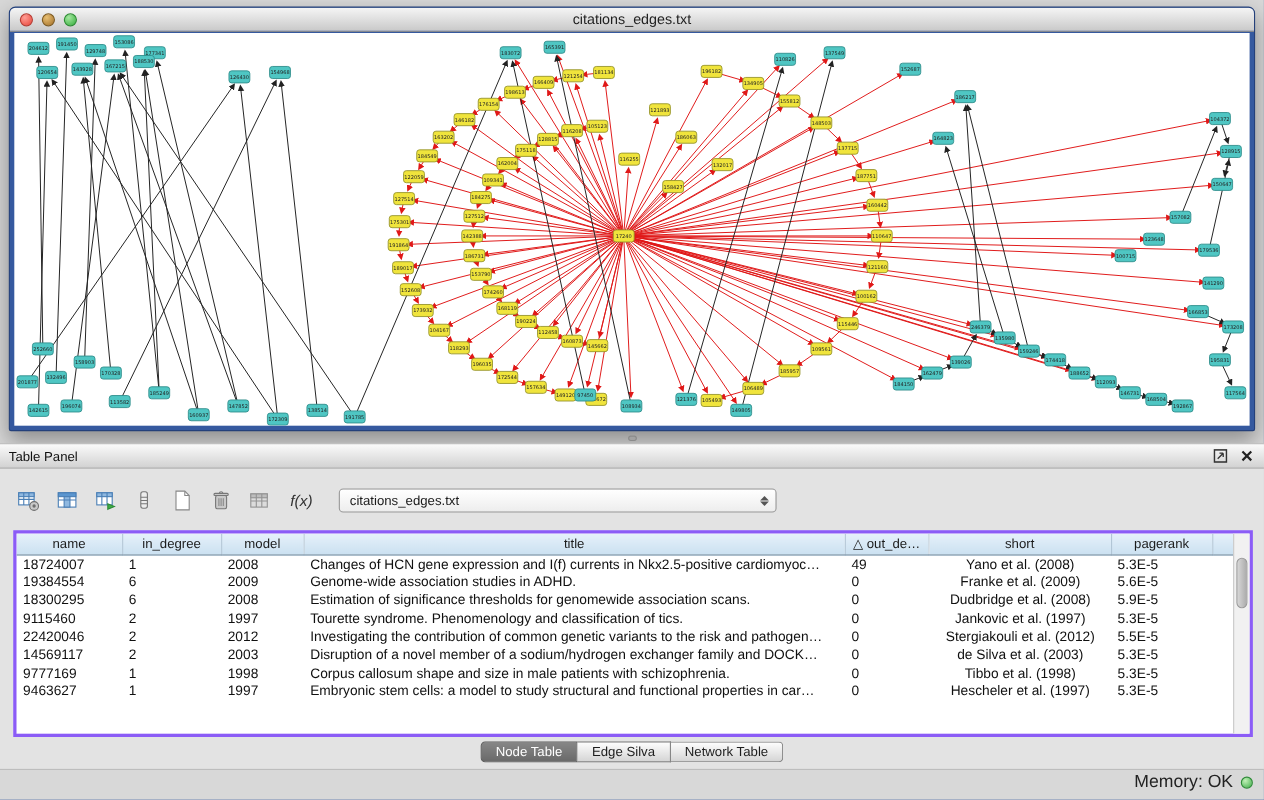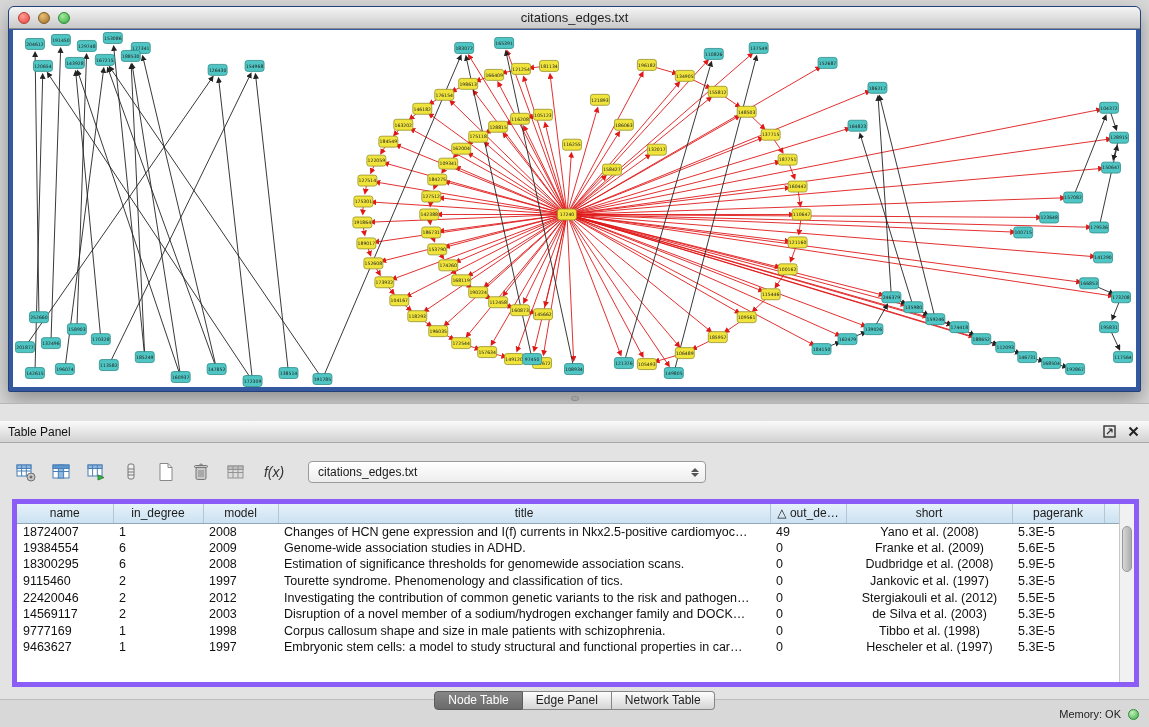--- a/index.html
+++ b/index.html
@@ -51,21 +51,20 @@
 
   
   .table-panel {
     position:absolute; left:0; top:403px; width:1149px; height:297px;
     background:#e3e3e3; border-top:1px solid #b6b6b6; border-bottom:1px solid #bdbdbd;
   }
   .panel-header {
     height:22px; display:flex; align-items:center; padding:0 10px 0 8px;
     background: linear-gradient(#fafafa, #d2d2d2);
     border-bottom:1px solid #a8a8a8;
-    margin-top:17px;
   }
   .panel-title { font-size:12px; color:#111; }
   .ph-spacer { flex:1; }
   .ph-icons { display:flex; align-items:center; gap:12px; }
   .ph-icons svg { display:block; }
 
   .toolbar { display:flex; align-items:center; gap:7px; margin:15px 10px 0 12px; height:28px; }
   .tb-btn {
     width:28px; height:26px; display:flex; align-items:center; justify-content:center;
     background:transparent; border:none; cursor:default;
@@ -80,21 +79,21 @@
     font-size:12px; color:#1a1a1a;
   }
   .sel-text { flex:1; overflow:hidden; white-space:nowrap; }
   .sel-arrows { display:flex; flex-direction:column; align-items:center; gap:1px; padding-left:6px; }
   .sel-arrows i { display:block; width:0; height:0; border-left:4px solid transparent; border-right:4px solid transparent; }
   .sel-arrows .up { border-bottom:4px solid #555; }
   .sel-arrows .dn { border-top:4px solid #555; }
 
   .table-area {
     position:relative; margin:13px 10px 0 12px; height:188px;
-    background:#fff; border:5px solid #8b5cf6; overflow:hidden;
+    background:#fff; border:3px solid #8b5cf6; overflow:hidden;
   }
   table { border-collapse:collapse; table-layout:fixed; width:calc(100% - 15px); }
   thead th {
     height:19px; font-weight:normal; font-size:12px; color:#1c1c1c; text-align:center;
     background: linear-gradient(#e6f1fa, #cbe1f1);
     border-right:1px solid #b2c6d6; border-bottom:1px solid #90a7ba;
     overflow:hidden; white-space:nowrap;
   }
   thead th.filler { border-right:none; }
   tbody td {
@@ -121,21 +120,21 @@
   .tab:first-child { border-left:1px solid #868686; border-radius:4px 0 0 4px; }
   .tab:last-child { border-radius:0 4px 4px 0; }
   .tab.selected {
     background: linear-gradient(#868686, #6a6a6a); color:#fff; border-color:#5c5c5c;
   }
 
   
   .statusbar {
     position:absolute; right:10px; bottom:7px; display:flex; align-items:center; gap:7px;
   }
-  .mem-label { font-size:11px; color:#222;margin-left:12px; }
+  .mem-label { font-size:16px; color:#222;margin-left:12px; }
   .mem-dot {
     width:11px; height:11px; border-radius:50%;
     background: radial-gradient(circle at 35% 30%, #c2f0b8, #3fae49);
     border:1px solid #2d8a36;
   }
 </style>
 </head>
 <body>
 
 <div class="network-window">
@@ -1028,21 +1027,21 @@
           </tr>
         </tbody>
     </table>
     <div class="vscroll">
       <div class="vthumb"></div>
     </div>
   </div>
 
   <div class="tabs-row">
       <div class="tab selected">Node Table</div>
-      <div class="tab">Edge Panel</div>
+      <div class="tab">Edge Silva</div>
       <div class="tab">Network Table</div>
     </div>
 </div>
 
 <div class="statusbar">
   <span class="mem-label">Memory: OK</span>
   <span class="mem-dot"></span>
 </div>
 
 </body></html>

